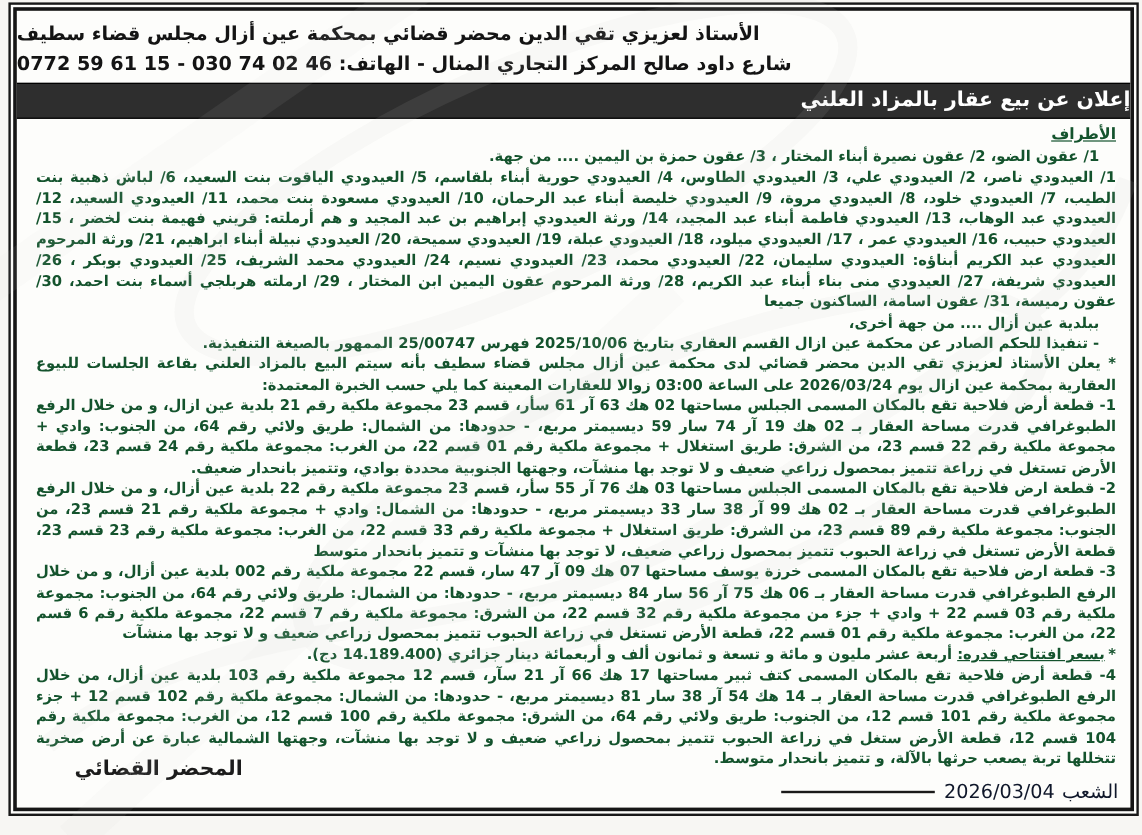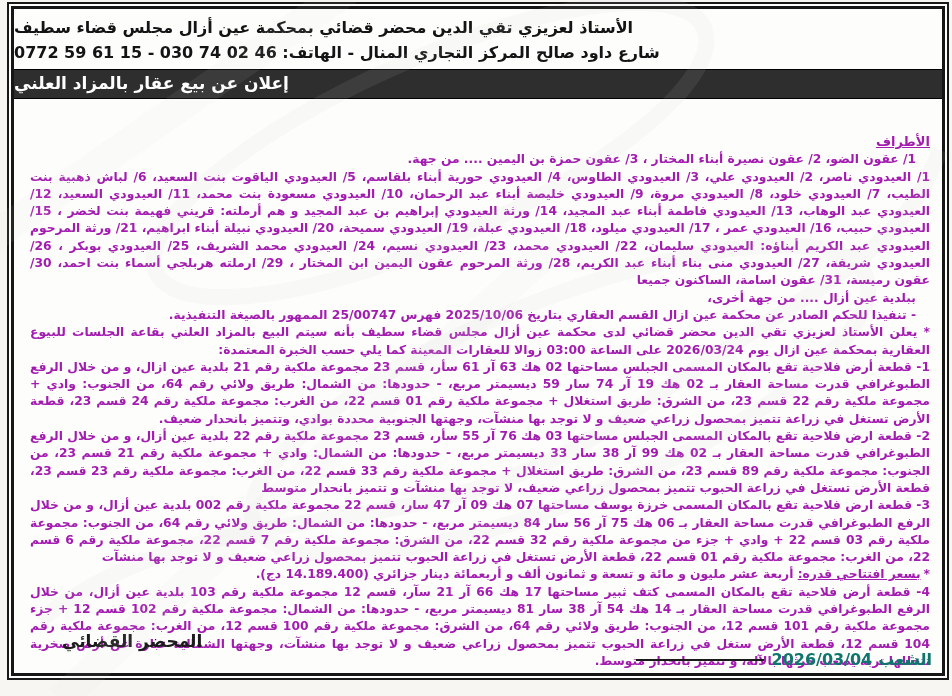--- a/index.html
+++ b/index.html
@@ -19,45 +19,45 @@
   }
   .doc-inner{
     position:absolute;inset:2px;border:3px solid #161616;
     overflow:hidden;
   }
   .header{text-align:left;padding-top:7px;color:#141414;}
   .header .h1{font-size:16px;font-weight:bold;line-height:24px;}
   .header .h2{font-size:16px;font-weight:bold;line-height:26px;}
   .banner{
     margin-top:3px;background:#2e2e2e;color:#ffffff;
-    text-align:left;font-size:17px;font-weight:bold;
+    text-align:right;font-size:17px;font-weight:bold;
     padding:3px 0 5px;letter-spacing:.5px;
     border-top:1px solid #000;border-bottom:1px solid #000;
   }
   .body{
-    direction:rtl;text-align:justify;color:#a21caf;
+    direction:rtl;text-align:justify;color:#14532d;
     padding:4px 12px 0 16px;
-    font-size:12.3px;font-weight:700;line-height:17.3px;margin-top:29px;
+    font-size:12.3px;font-weight:700;line-height:17.3px;
   }
   .body p{margin:0;}
   .parties-heading{font-size:13px;font-weight:bold;margin:1px 0 1px;}
   .u{text-decoration:underline;}
   .indent{text-indent:14px;}
   .price{margin:0;}
   .star{margin-left:3px;}
   .signature{
     position:absolute;left:48px;bottom:22px;z-index:2;
     font-size:17px;font-weight:bold;color:#1c1c1c;direction:rtl;
   }
   .footer{
     position:absolute;right:10px;bottom:4px;z-index:2;
     display:flex;align-items:center;direction:ltr;
   }
   .footer-line{display:inline-block;width:128px;height:0;border-top:2.5px solid #1a1a1a;margin-right:8px;}
-  .footer-text{font-size:16px;font-weight:bold;color:#0f766e;direction:rtl;unicode-bidi:isolate;}
+  .footer-text{font-size:16px;font-weight:normal;color:#0f172a;direction:rtl;unicode-bidi:isolate;}
   .footer-text .sp{display:inline-block;width:6px;}
 </style>
 </head>
 <body>
 
 <div class="page">
 
   <div class="watermark">
     <svg width="952" height="696" viewBox="0 0 952 696" xmlns="http://www.w3.org/2000/svg">
       <g fill="none" stroke="#c9c9c6" stroke-width="16" opacity="0.18">

